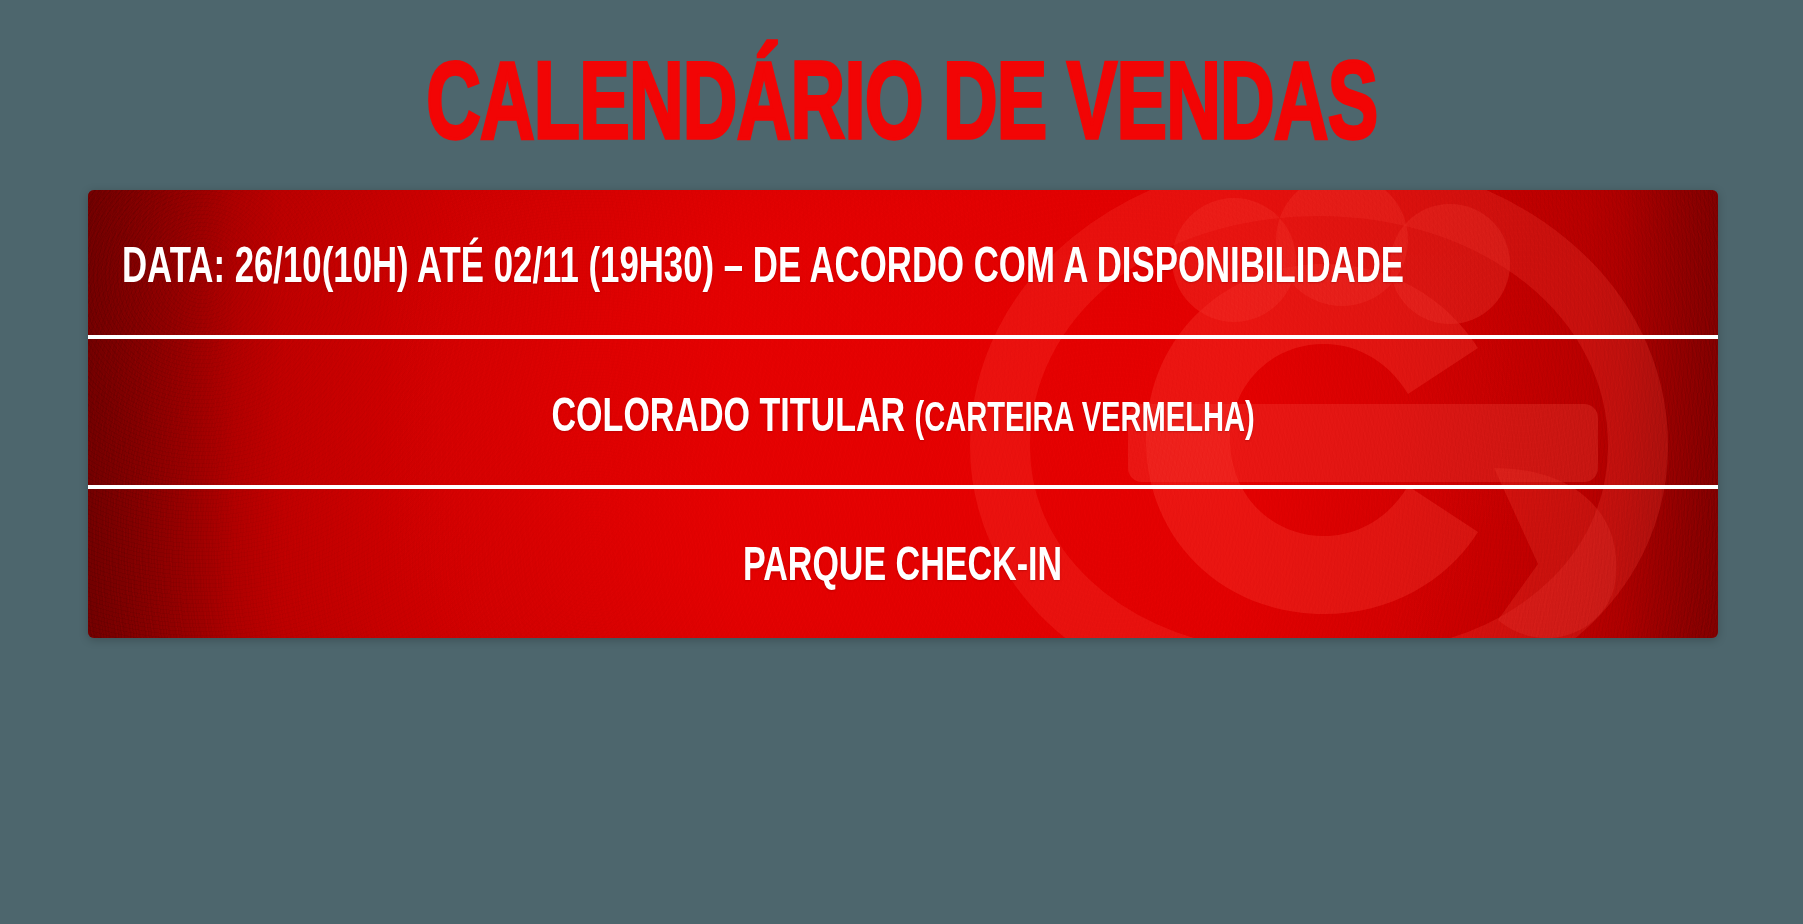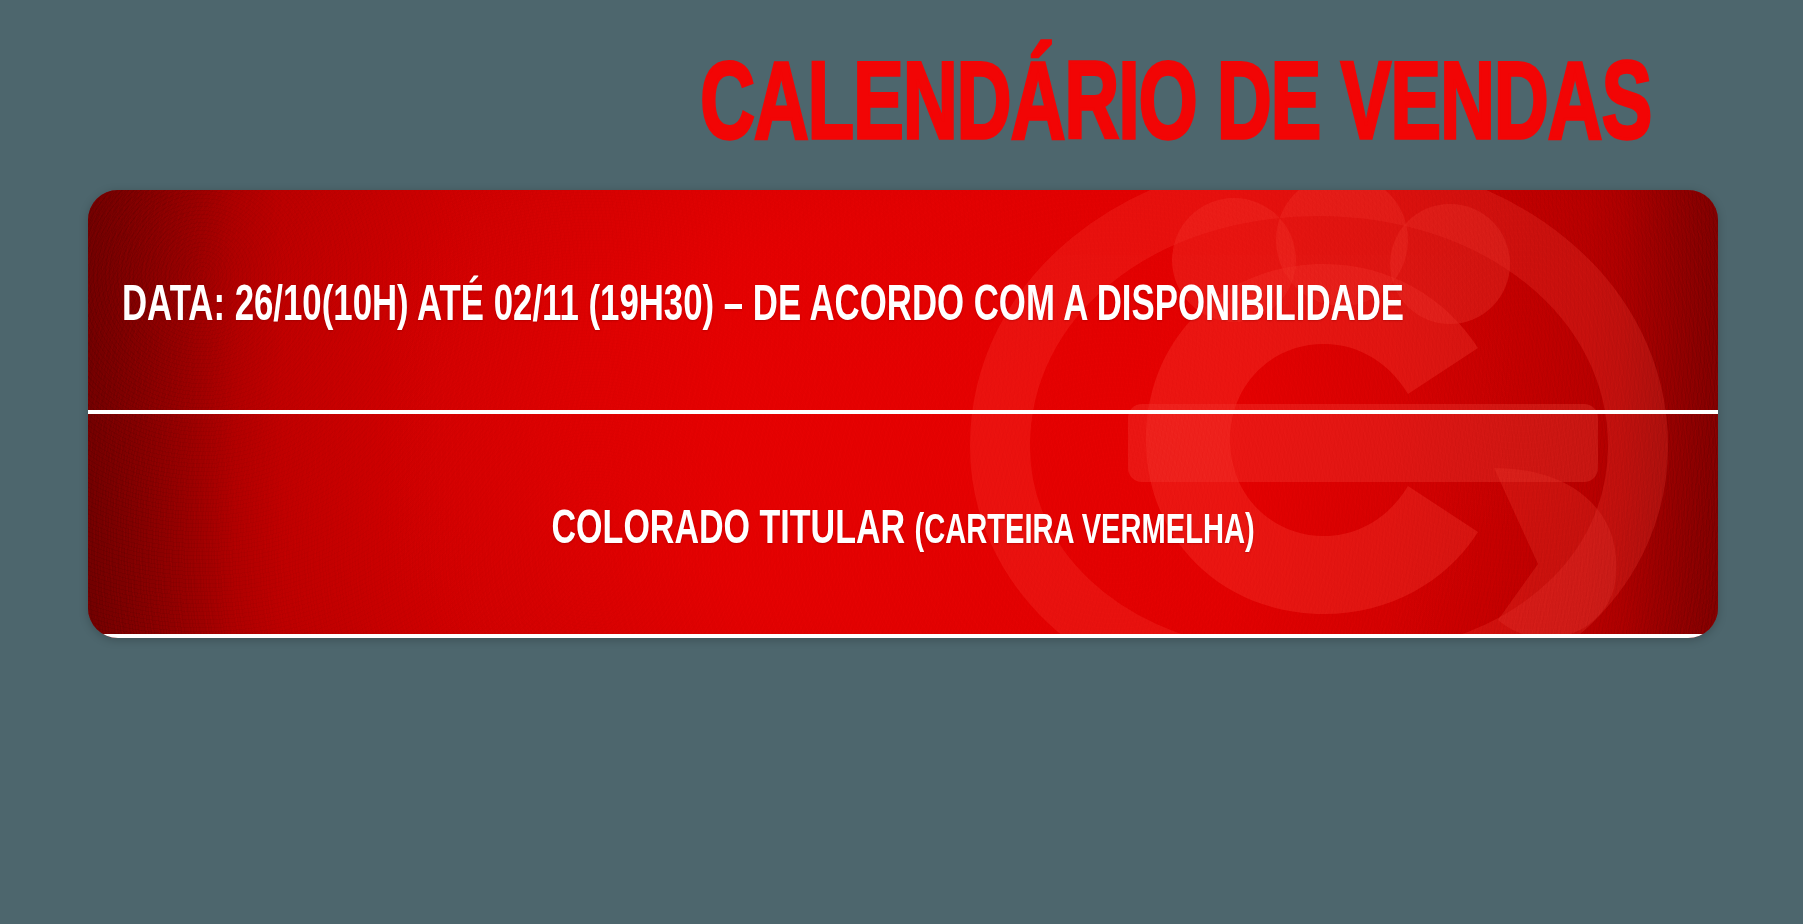--- a/index.html
+++ b/index.html
@@ -21,23 +21,23 @@
   #stage {
     position:relative;
     width:1803px;
     height:924px;
     background:#4d666d;
   }
 
   
   .title-wrap {
     position:absolute;
-    left:0; right:17px;
+    left:0; right:0;
     top:52px;
-    text-align:right;
+    text-align:center;
     pointer-events:none;
   }
 
   .title {
     display:inline-block;
     font-family:"Liberation Sans", sans-serif;
     font-weight:bold;
     font-size:97px;
     line-height:1;
     letter-spacing:-1px;
@@ -48,21 +48,21 @@
     -webkit-text-stroke:3px #f20505;
   }
 
   
   .card {
     position:absolute;
     left:88px;
     top:190px;
     width:1630px;
     height:448px;
-    border-radius:30px;
+    border-radius:6px;
     overflow:hidden;
     background:
       radial-gradient(130% 150% at 78% 52%, #f41010 0%, #ee0b0b 38%, #d60707 72%, #b40404 100%),
       linear-gradient(90deg, #a60303 0%, #e00a0a 12%, #f41313 40%, #f01010 70%, #cf0606 92%, #a80303 100%);
     background-blend-mode:multiply, normal;
     box-shadow:0 2px 10px rgba(0,0,0,0.22);
   }
 
   
   .card::after {
@@ -204,16 +204,19 @@
       </div>
 
       <div class="row align-center">
         <span class="row-text t-big">
           <span>COLORADO TITULAR </span><span class="sub">(CARTEIRA VERMELHA)</span>
         </span>
         <div class="divider"></div>
       </div>
 
 
+      <div class="row align-center">
+        <span class="row-text t-big">PARQUE CHECK-IN</span>
+      </div>
 
     </div>
   </div>
 </div>
 
 </body></html>

